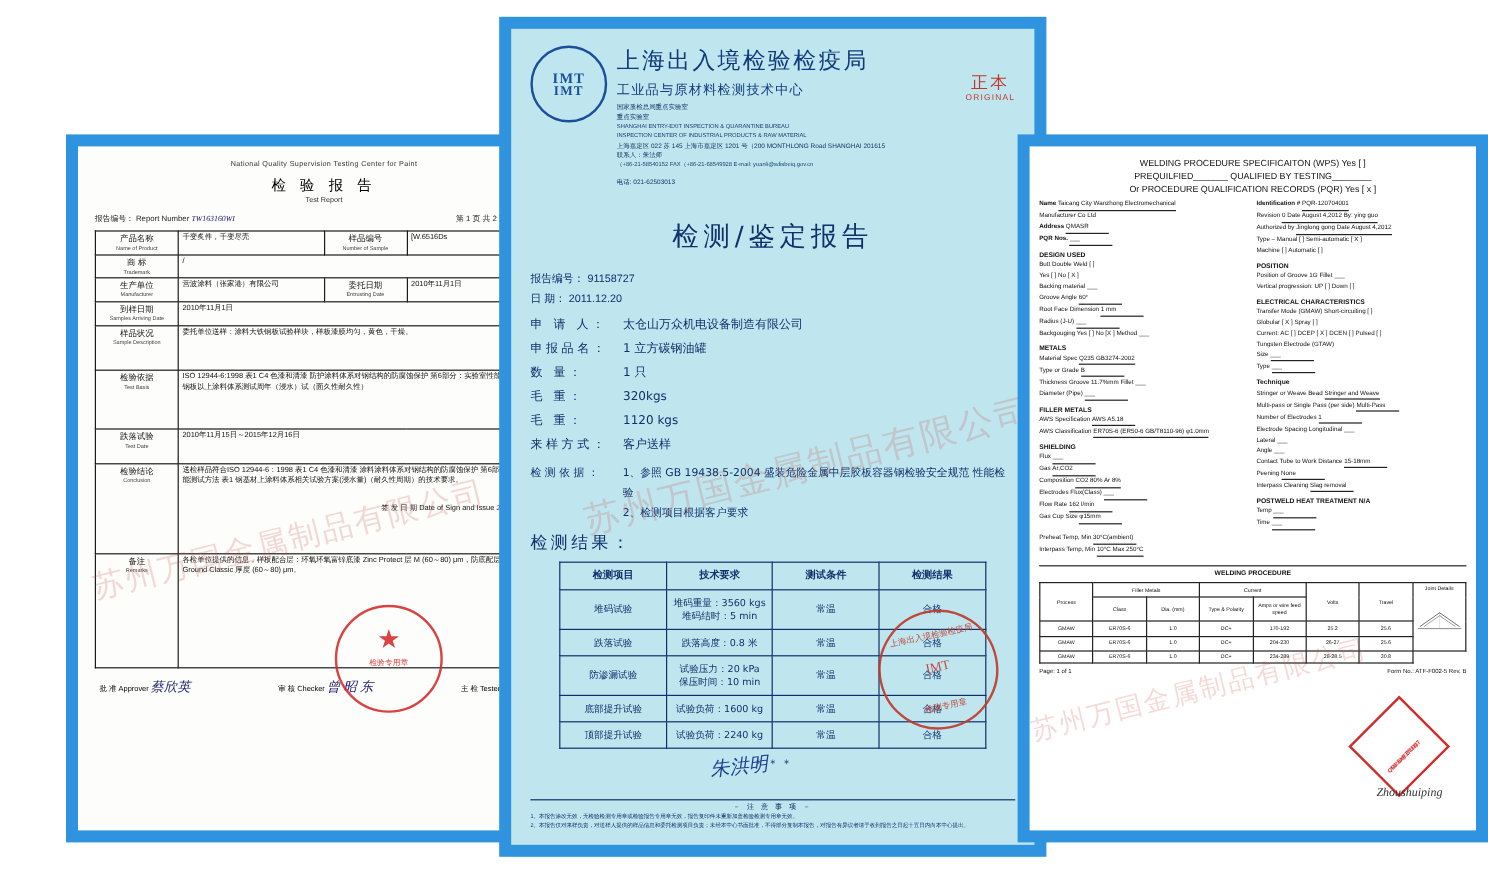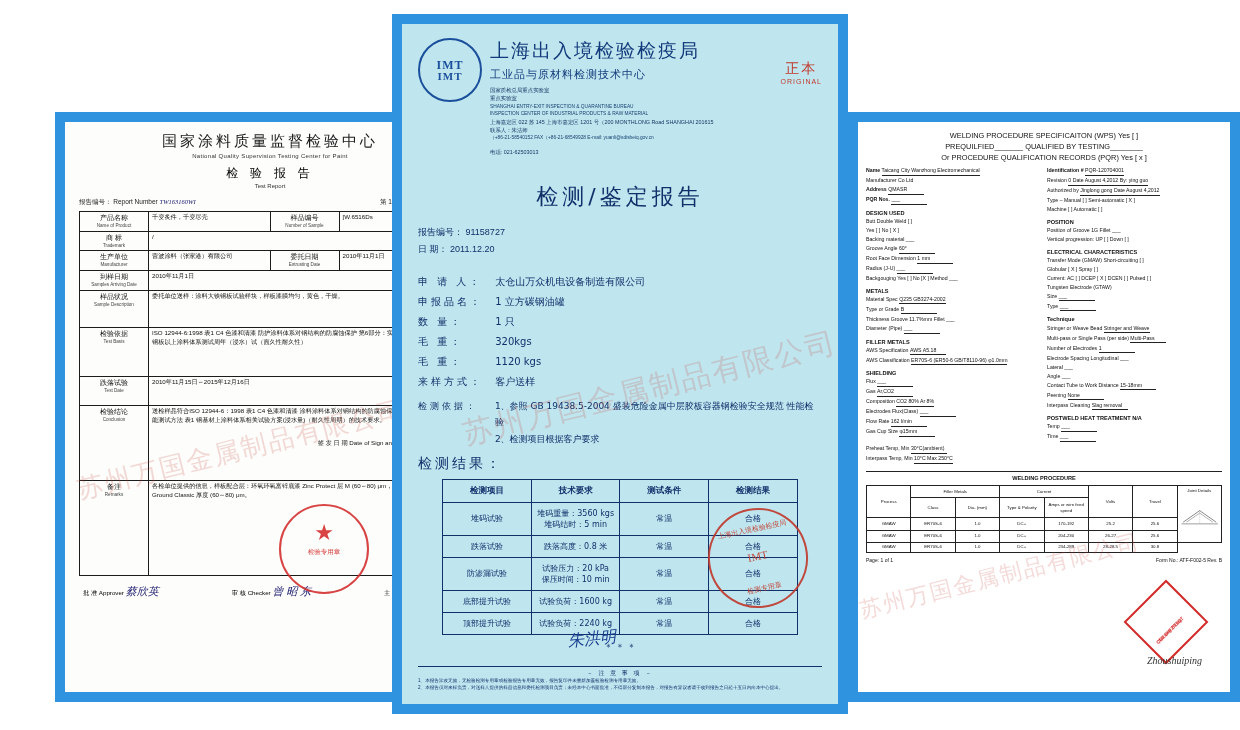--- a/index.html
+++ b/index.html
@@ -35,39 +35,39 @@
   .hand{font-family:"Liberation Serif", serif;font-style:italic;color:#1a1a6e;text-align:center;}
   .redstamp{position:absolute;width:86px;height:86px;border:2.5px solid #d32b2b;border-radius:50%;
      color:#d32b2b;text-align:center;opacity:.88;}
   .redstamp .star{font-size:22px;line-height:1;margin-top:16px;display:block;}
   .redstamp .txt{font-size:6.5px;margin-top:4px;display:block;font-family:"DejaVu Sans", sans-serif;}
   .wm{position:absolute;color:rgba(200,70,60,.20);font-size:26px;font-family:"DejaVu Sans", sans-serif;
       transform:rotate(-14deg);white-space:nowrap;letter-spacing:2px;pointer-events:none;}
   .l-sign{display:flex;justify-content:space-between;font-size:6.2px;margin-top:8px;padding:0 4px;}
 
   
-  #certCenter{left:392px;top:14px;width:456px;height:700px;background:#2f93e0;}
+  #certCenter{left:416px;top:14px;width:456px;height:700px;background:#2f93e0;}
   #certCenter .inner{background:#bfe6ef;}
   .c-pad{position:absolute;left:16px;top:14px;right:16px;bottom:10px;}
   .c-head{display:flex;gap:8px;align-items:flex-start;}
   .imt-logo{width:60px;height:60px;border:2px solid #1b4f9c;border-radius:50%;flex:0 0 60px;
      display:flex;align-items:center;justify-content:center;flex-direction:column;color:#1b4f9c;background:#bfe6ef;}
   .imt-logo b{font-size:12px;letter-spacing:1px;line-height:1;font-family:"Liberation Serif", serif;}
   .c-headtxt{flex:1;}
   .c-headtxt .cn1{font-size:19px;color:#123a7a;letter-spacing:2px;font-family:"DejaVu Sans", sans-serif;}
   .c-headtxt .cn2{font-size:11px;color:#123a7a;letter-spacing:1px;margin-top:3px;font-family:"DejaVu Sans", sans-serif;}
   .c-addr{font-size:5.4px;color:#11325f;line-height:1.55;margin-top:4px;}
   .c-addr .en{font-size:4.8px;color:#17406f;}
   .c-orig{position:absolute;right:0;top:22px;text-align:center;color:#c0392b;}
   .c-orig .cn{font-size:14px;letter-spacing:2px;font-family:"DejaVu Sans", sans-serif;}
   .c-orig .en{font-size:7px;letter-spacing:1px;}
   .c-title{text-align:center;font-size:22px;color:#10306a;letter-spacing:4px;margin-top:26px;font-family:"DejaVu Sans", sans-serif;}
   .c-nos{margin-top:14px;font-size:9px;color:#10306a;}
   .c-nos div{margin-bottom:4px;}
-  .c-fields{margin-top:16px;font-size:10px;color:#10306a;line-height:2.0;font-family:"DejaVu Sans", sans-serif;}
+  .c-fields{margin-top:5px;font-size:10px;color:#10306a;line-height:2.0;font-family:"DejaVu Sans", sans-serif;}
   .c-fields .k{display:inline-block;width:74px;letter-spacing:3px;}
   .c-fields .v{border-bottom:0px solid #10306a;}
   .c-basis{font-size:9px;color:#10306a;line-height:1.8;margin-top:6px;font-family:"DejaVu Sans", sans-serif;}
   .c-basis .idt{display:inline-block;width:74px;letter-spacing:3px;vertical-align:top;}
   .c-basis .bd{display:inline-block;width:calc(100% - 80px);}
   .c-res{font-size:14px;color:#10306a;margin-top:8px;letter-spacing:3px;font-family:"DejaVu Sans", sans-serif;}
   table.ctab{width:88%;margin:6px auto 0 auto;border-collapse:collapse;table-layout:fixed;}
   table.ctab th,table.ctab td{border:1px solid #10306a;color:#10306a;font-size:8px;text-align:center;
      padding:5px 2px;font-family:"DejaVu Sans", sans-serif;}
   table.ctab th{font-size:8.5px;}
@@ -106,21 +106,20 @@
 </head>
 <body>
 
 <div class="stage">
 
   <div class="cert" id="certLeft">
     <div class="inner">
       <div class="l-pad">
 
         <div class="l-title">
-          <div class="cn">国家涂料质量监督检验中心</div>
           <div class="en">National Quality  Supervision  Testing  Center  for  Paint</div>
         </div>
 
         <div class="l-sub">
           <div class="cn2">检 验 报 告</div>
           <div class="en2">Test  Report</div>
         </div>
 
         <div class="l-metarow">
           <div class="lft">

